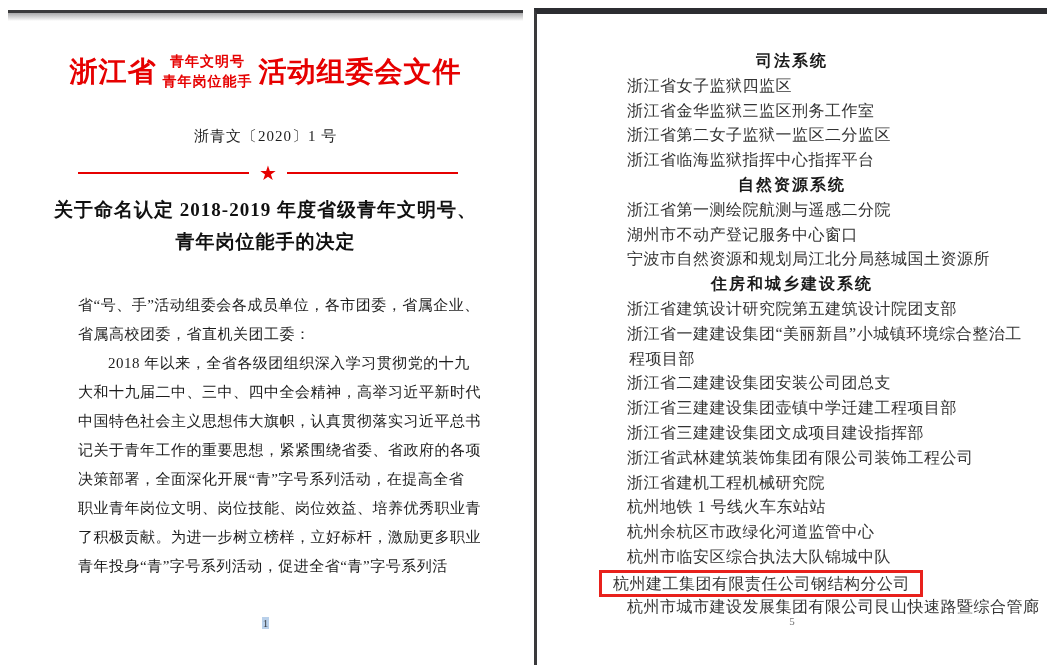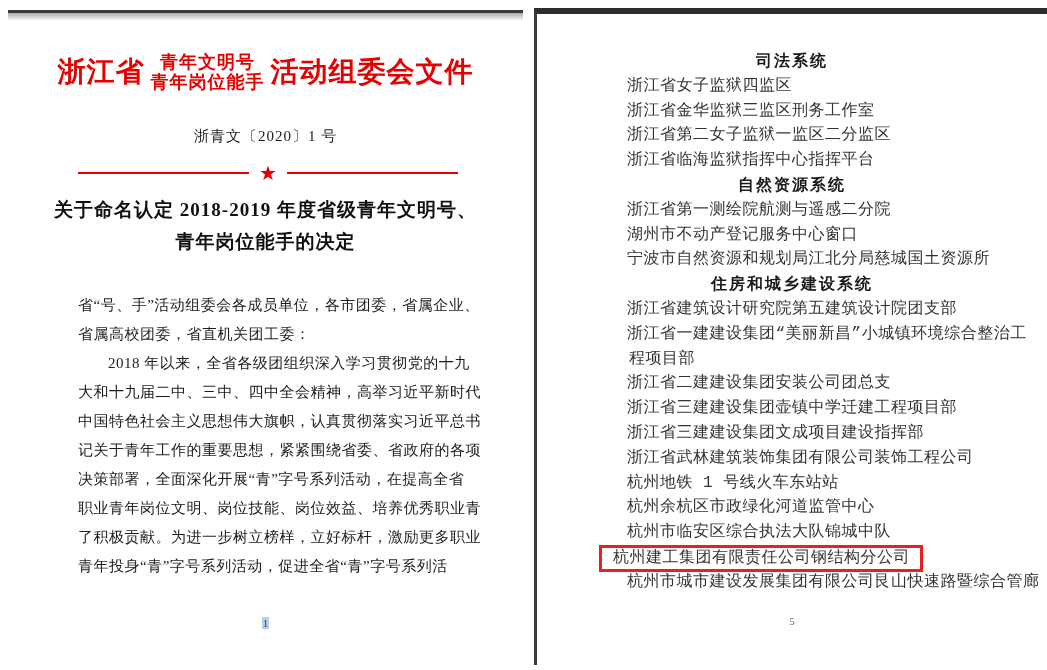--- a/index.html
+++ b/index.html
@@ -14,41 +14,41 @@
     background:linear-gradient(#a9a9ab,#ffffff);}
   #right-page{left:534px;top:8px;width:510px;height:651px;
     border-top:6px solid #2c2d31;border-left:3px solid #3a3a3c;}
 
   
   .hdr{position:absolute;top:30px;left:0;width:100%;height:58px;
     display:flex;justify-content:center;align-items:center;
     color:var(--accent);font-weight:bold;white-space:nowrap;}
   .hdr-big{font-size:28px;letter-spacing:1px;}
   .hdr-stack{display:flex;flex-direction:column;align-items:center;
-    font-size:18px;line-height:20px;margin:0 6px;letter-spacing:1px;}
+    font-size:14px;line-height:20px;margin:0 6px;letter-spacing:1px;}
   .doc-number{position:absolute;top:114px;left:0;width:100%;
     text-align:center;font-size:15px;color:#1d1d1d;letter-spacing:1px;}
   .rule{position:absolute;top:150px;left:70px;width:380px;height:20px;
     display:flex;align-items:center;}
   .rule-line{flex:1;height:2px;background:var(--accent);}
   .rule-star{color:var(--accent);font-size:20px;line-height:20px;margin:0 10px;}
   .doc-title{position:absolute;top:181px;left:0;width:100%;text-align:center;
     font-size:19px;font-weight:bold;color:#101010;line-height:32px;letter-spacing:1px;}
   .body-lines{position:absolute;top:278px;left:70px;width:432px;
     font-size:15px;line-height:29px;letter-spacing:0.5px;color:#1c1c1c;white-space:nowrap;}
   .body-lines .indent{text-indent:2em;}
   .pagenum{position:absolute;left:0;width:100%;text-align:center;
     font-size:11px;color:#3b3f46;}
   #left-page .pagenum{top:604px;}
   #left-page .pagenum span{background:#b9d0ea;padding:0 1px;}
   #right-page .pagenum{top:601px;color:#6f6f6f;}
 
   
   .rp-rows{position:absolute;top:35px;left:0;width:100%;}
-  .rp-row{height:24.8px;line-height:24.8px;white-space:nowrap;overflow:visible;font-family:Liberation Mono, monospace;}
+  .rp-row{height:24.8px;line-height:24.8px;white-space:nowrap;overflow:visible;}
   .rp-heading{text-align:center;font-family:"Liberation Sans","DejaVu Sans",sans-serif;
     font-weight:bold;font-size:16px;letter-spacing:2px;color:#1b1b1b;}
   .rp-item{padding-left:90px;font-size:16px;letter-spacing:0.5px;color:#333333;}
   .rp-cont{padding-left:92px;}
   .rp-boxed{padding-left:62px;}
   .red-box{display:inline-block;border:3px solid var(--box-red);
     padding:0 10px 0 11px;line-height:21px;}
 </style>
 </head>
 <body>
@@ -106,20 +106,21 @@
       <div class="rp-row rp-item">湖州市不动产登记服务中心窗口</div>
       <div class="rp-row rp-item">宁波市自然资源和规划局江北分局慈城国土资源所</div>
       <div class="rp-row rp-heading">住房和城乡建设系统</div>
       <div class="rp-row rp-item">浙江省建筑设计研究院第五建筑设计院团支部</div>
       <div class="rp-row rp-item">浙江省一建建设集团“美丽新昌”小城镇环境综合整治工</div>
       <div class="rp-row rp-item rp-cont">程项目部</div>
       <div class="rp-row rp-item">浙江省二建建设集团安装公司团总支</div>
       <div class="rp-row rp-item">浙江省三建建设集团壶镇中学迁建工程项目部</div>
       <div class="rp-row rp-item">浙江省三建建设集团文成项目建设指挥部</div>
       <div class="rp-row rp-item">浙江省武林建筑装饰集团有限公司装饰工程公司</div>
+      <div class="rp-row rp-item">浙江省建机工程机械研究院</div>
       <div class="rp-row rp-item">杭州地铁 1 号线火车东站站</div>
       <div class="rp-row rp-item">杭州余杭区市政绿化河道监管中心</div>
       <div class="rp-row rp-item">杭州市临安区综合执法大队锦城中队</div>
       <div class="rp-row rp-item rp-boxed"><span class="red-box">杭州建工集团有限责任公司钢结构分公司</span></div>
       <div class="rp-row rp-item">杭州市城市建设发展集团有限公司艮山快速路暨综合管廊</div>
     </div>
   <div class="pagenum">5</div>
 </div>
 
 </body></html>

